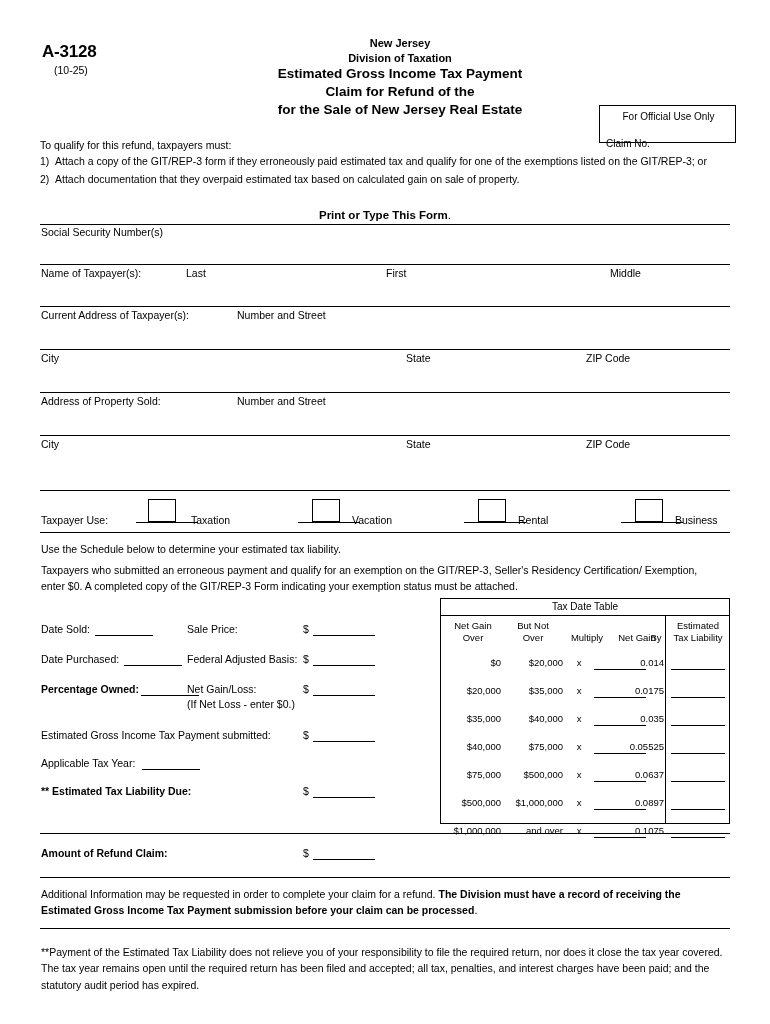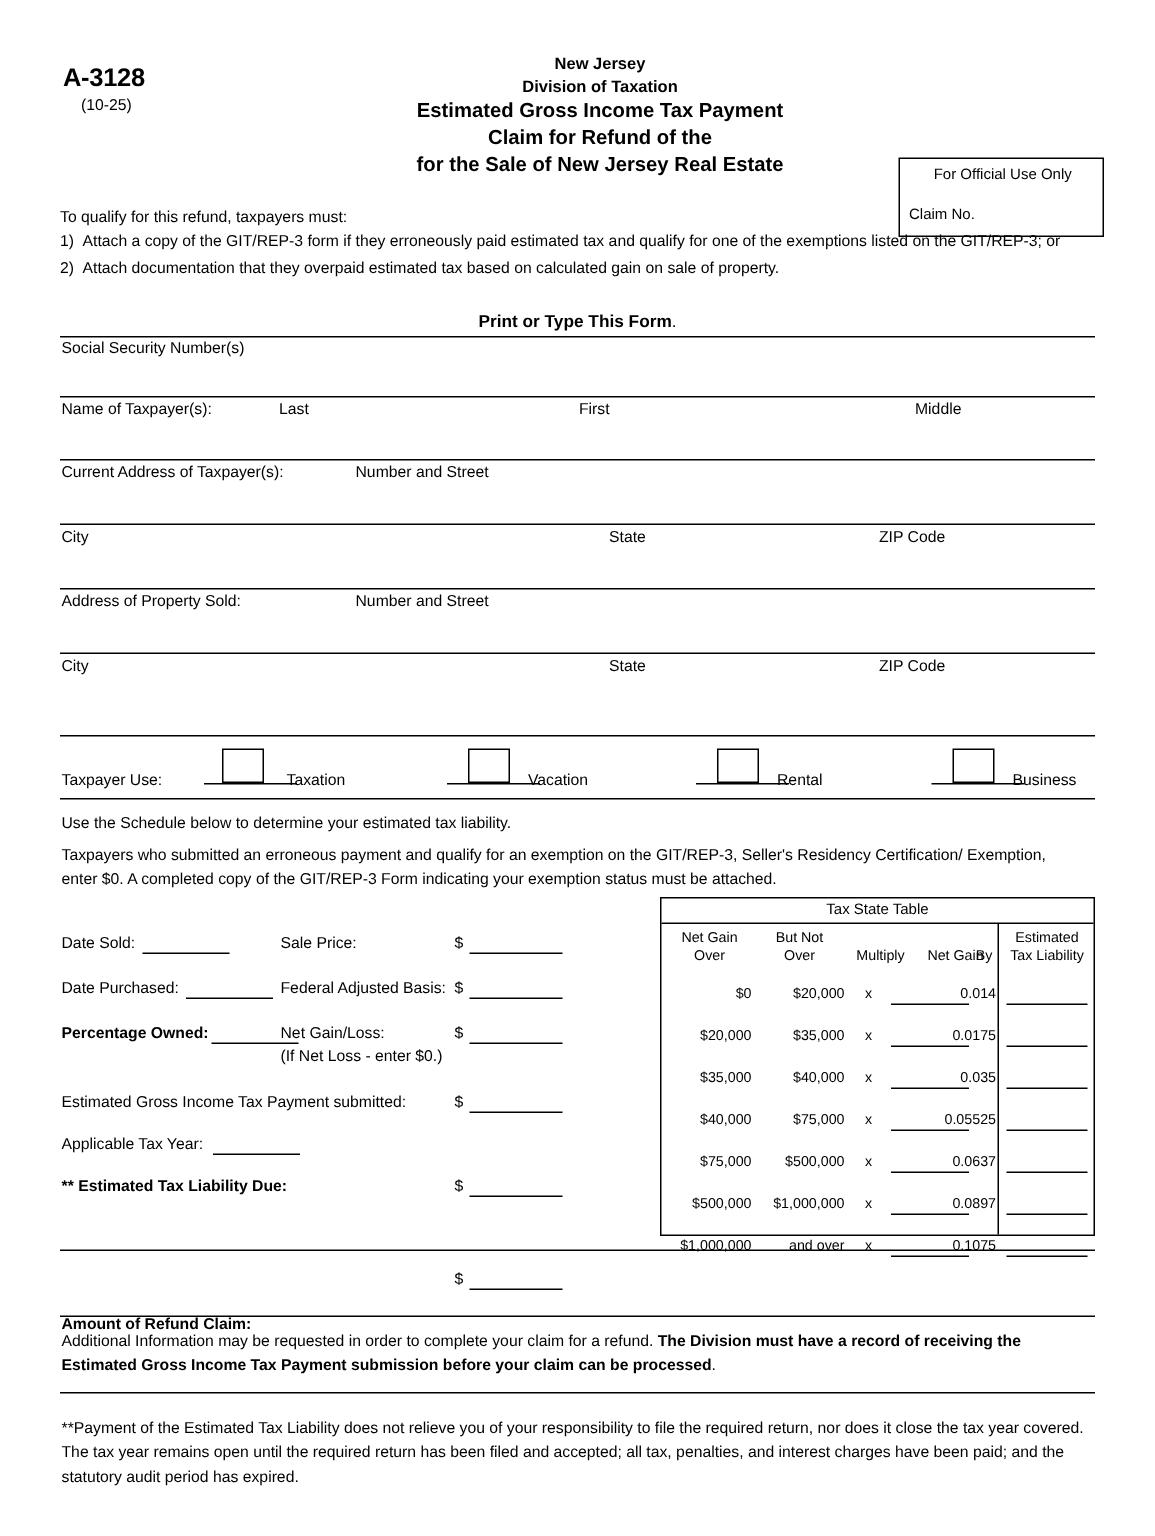--- a/index.html
+++ b/index.html
@@ -51,21 +51,21 @@
     font-weight: bold;
     line-height: 1.33;
   }
   .t-small { font-size: 11px; }
   .t-big { font-size: 13.5px; }
 
   .official-box {
     position: absolute;
     left: 599px; top: 69px;
     width: 137px;
-    height: 53px;
+    height: 38px;
     border: 1.2px solid #000;
     box-sizing: border-box;
   }
   .official-title {
     position: absolute;
     left: 0; top: 5px;
     width: 137px;
     text-align: center;
     font-size: 10px;
   }
@@ -306,21 +306,21 @@
   <div class="sline" style="left:313px; top:741px; width:62px;"></div>
 
   <div class="fld" style="left:41px; top:757px;">Applicable Tax Year:</div>
   <div class="sline" style="left:142px; top:769px; width:58px;"></div>
 
   <div class="fld b" style="left:41px; top:785px;text-align:center;">** Estimated Tax Liability Due:</div>
   <div class="fld" style="left:303px; top:785px;">$</div>
   <div class="sline" style="left:313px; top:797px; width:62px;"></div>
 
   <div class="trt">
-    <div class="trt-title">Tax State Table</div>
+    <div class="trt-title">Tax Date Table</div>
     <div class="trt-vsep"></div>
 
     <div class="trt-hdr" style="left:4px; top:21px; width:56px;">
       <div>Net Gain</div>
       <div>Over</div>
     </div>
     <div class="trt-hdr" style="left:62px; top:21px; width:60px;">
       <div>But Not</div>
       <div>Over</div>
     </div>
@@ -376,21 +376,21 @@
 
     <div class="trt-cell" style="left:0px; top:226px; width:60px; text-align:right;">$1,000,000</div>
     <div class="trt-cell" style="left:62px; top:226px; width:60px; text-align:right;">and over</div>
     <div class="trt-cell" style="left:124px; top:226px; width:28px; text-align:center;">x</div>
     <div class="trt-blank" style="left:153px; top:238px; width:52px;"></div>
     <div class="trt-cell" style="left:183px; top:226px; width:40px; text-align:right;">0.1075</div>
     <div class="trt-blank" style="left:230px; top:238px; width:54px;"></div>
   </div>
 
   <div class="rule" style="top:833px;"></div>
-  <div class="fld b" style="left:41px; top:847px;margin-top:30px;">Amount of Refund Claim:</div>
+  <div class="fld b" style="left:41px; top:847px;">Amount of Refund Claim:</div>
   <div class="fld" style="left:303px; top:847px;">$</div>
   <div class="sline" style="left:313px; top:859px; width:62px;"></div>
   <div class="rule" style="top:877px;"></div>
 
   <div class="para" style="left:41px; top:886px; width:690px;">
     <span>Additional Information may be requested in order to complete your claim for a refund. </span><span class="b">The Division must have a record of receiving the Estimated Gross Income Tax Payment submission before your claim can be processed</span><span>.</span>
   </div>
 
   <div class="rule" style="top:928px;"></div>
   <div class="para" style="left:41px; top:944px; width:690px;">**Payment of the Estimated Tax Liability does not relieve you of your responsibility to file the required return, nor does it close the tax year covered. The tax year remains open until the required return has been filed and accepted; all tax, penalties, and interest charges have been paid; and the statutory audit period has expired.</div>

